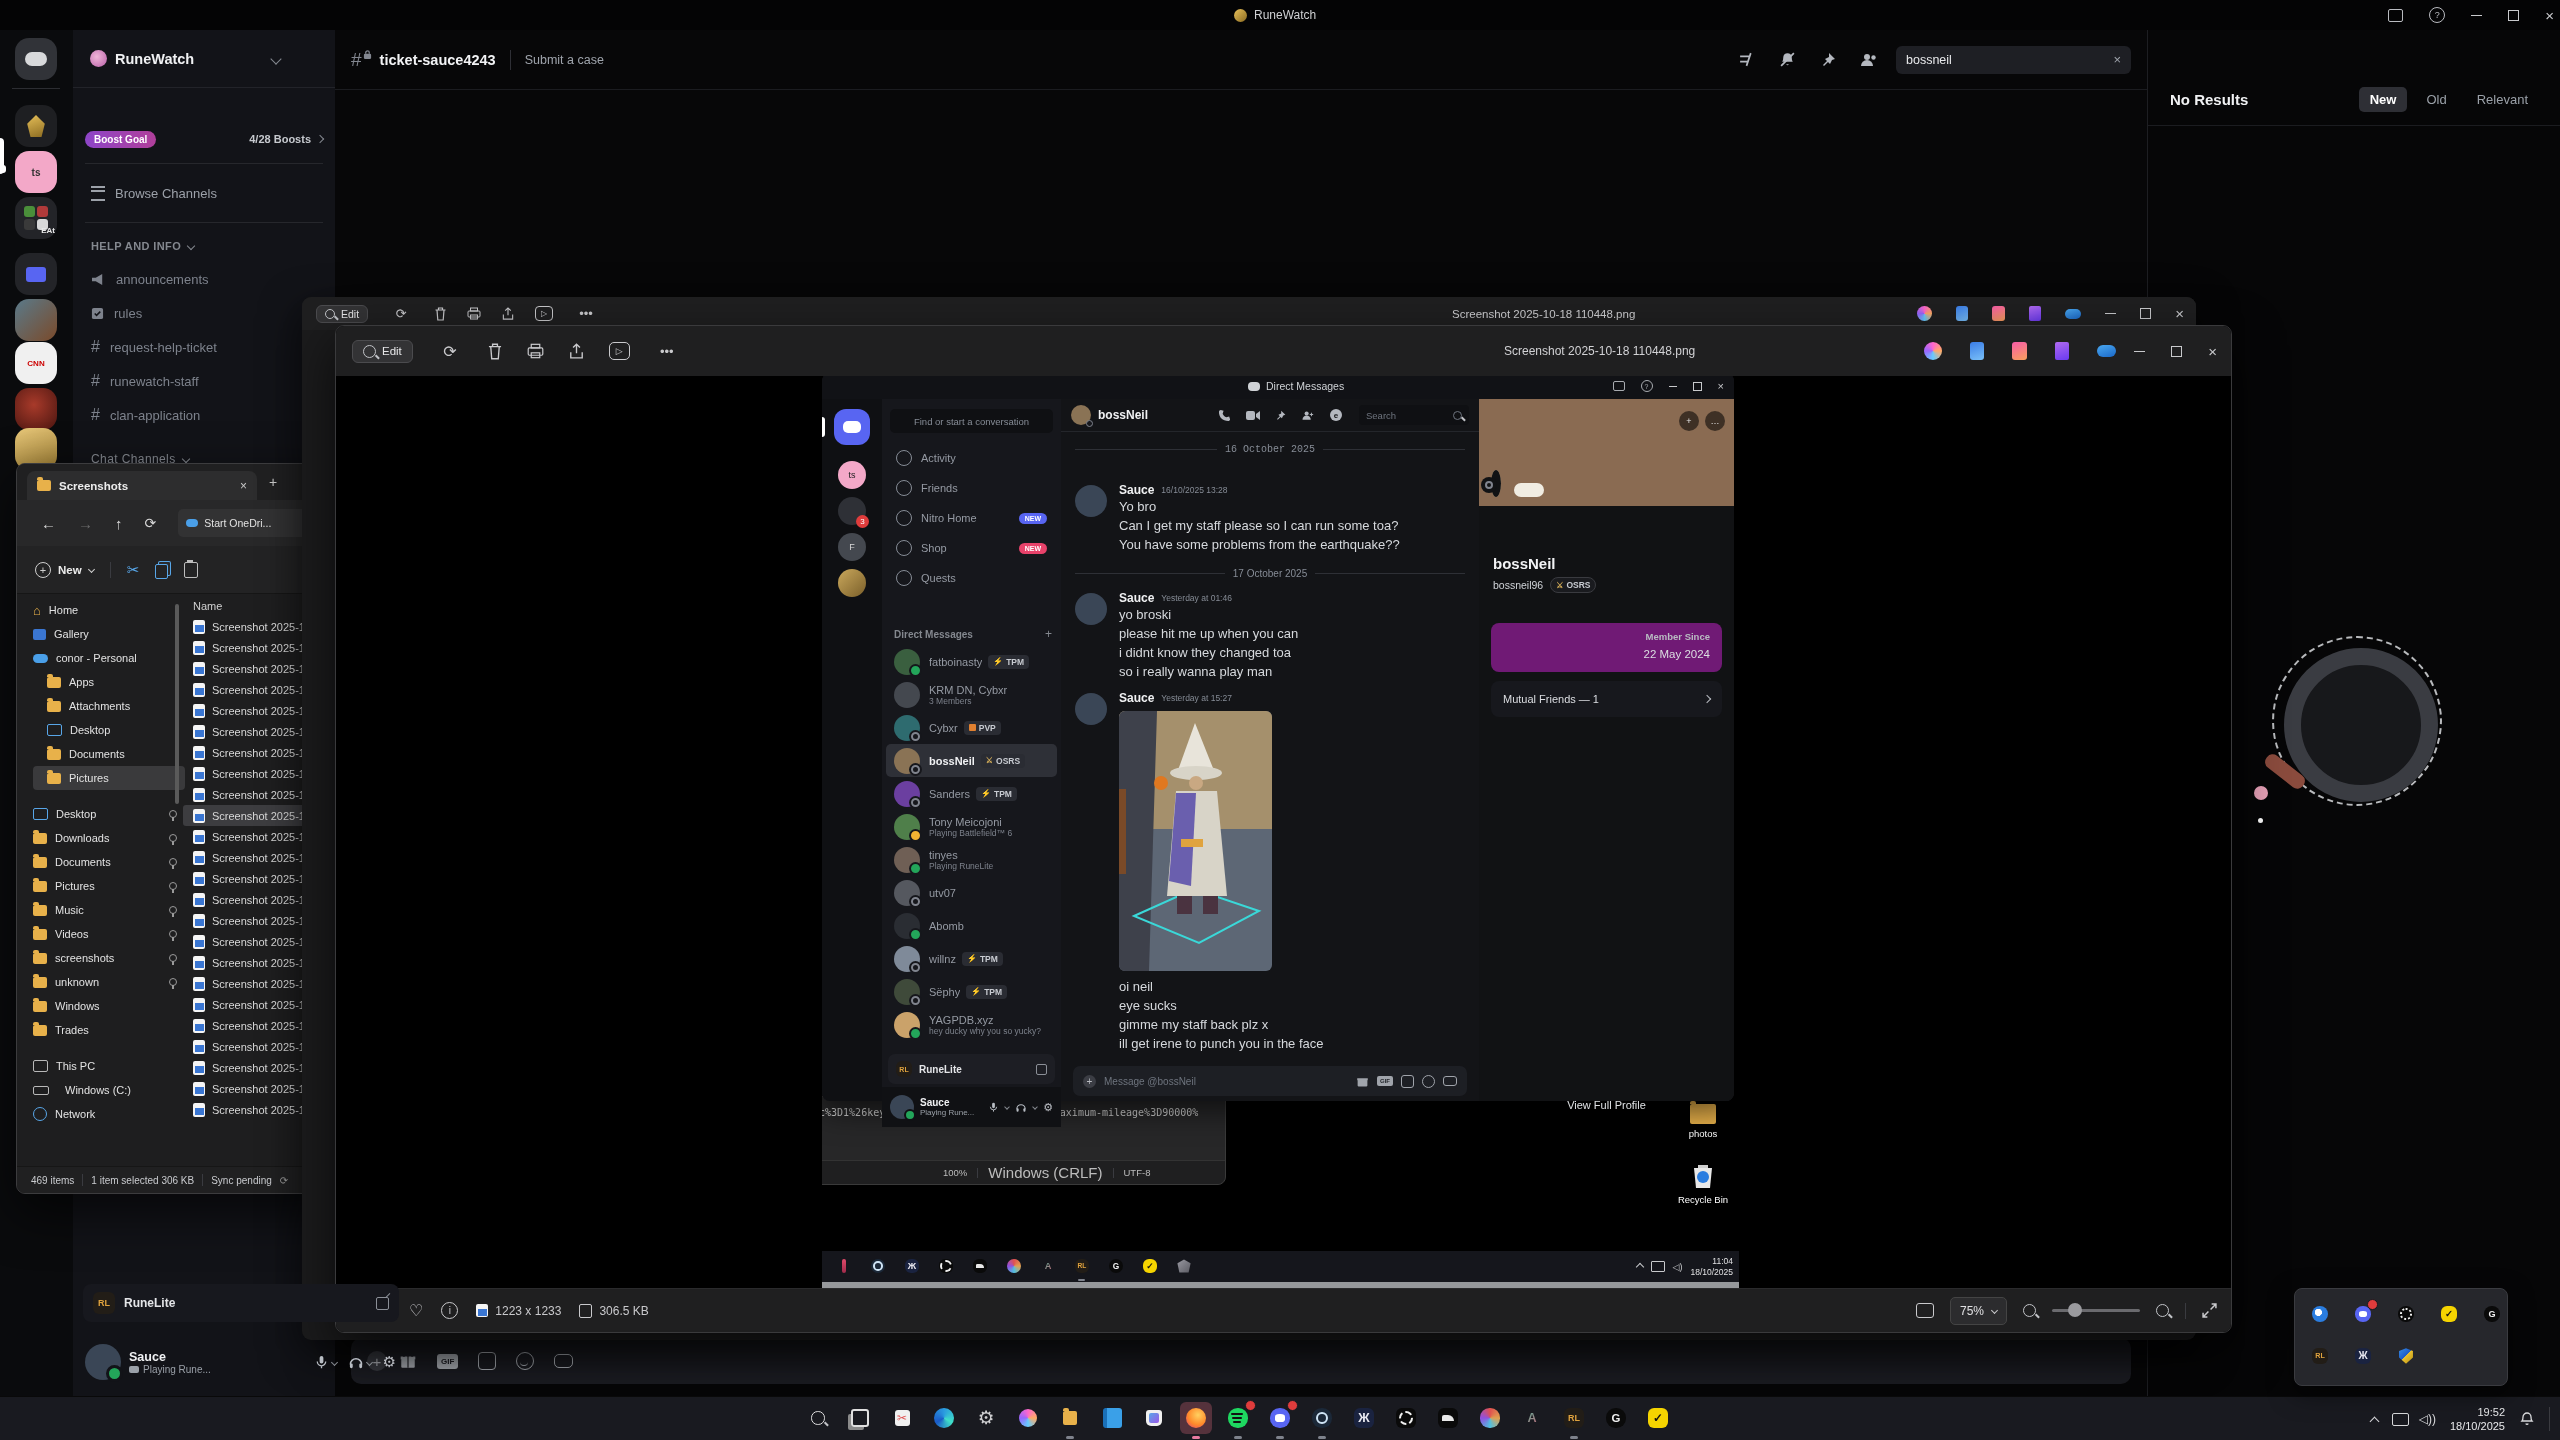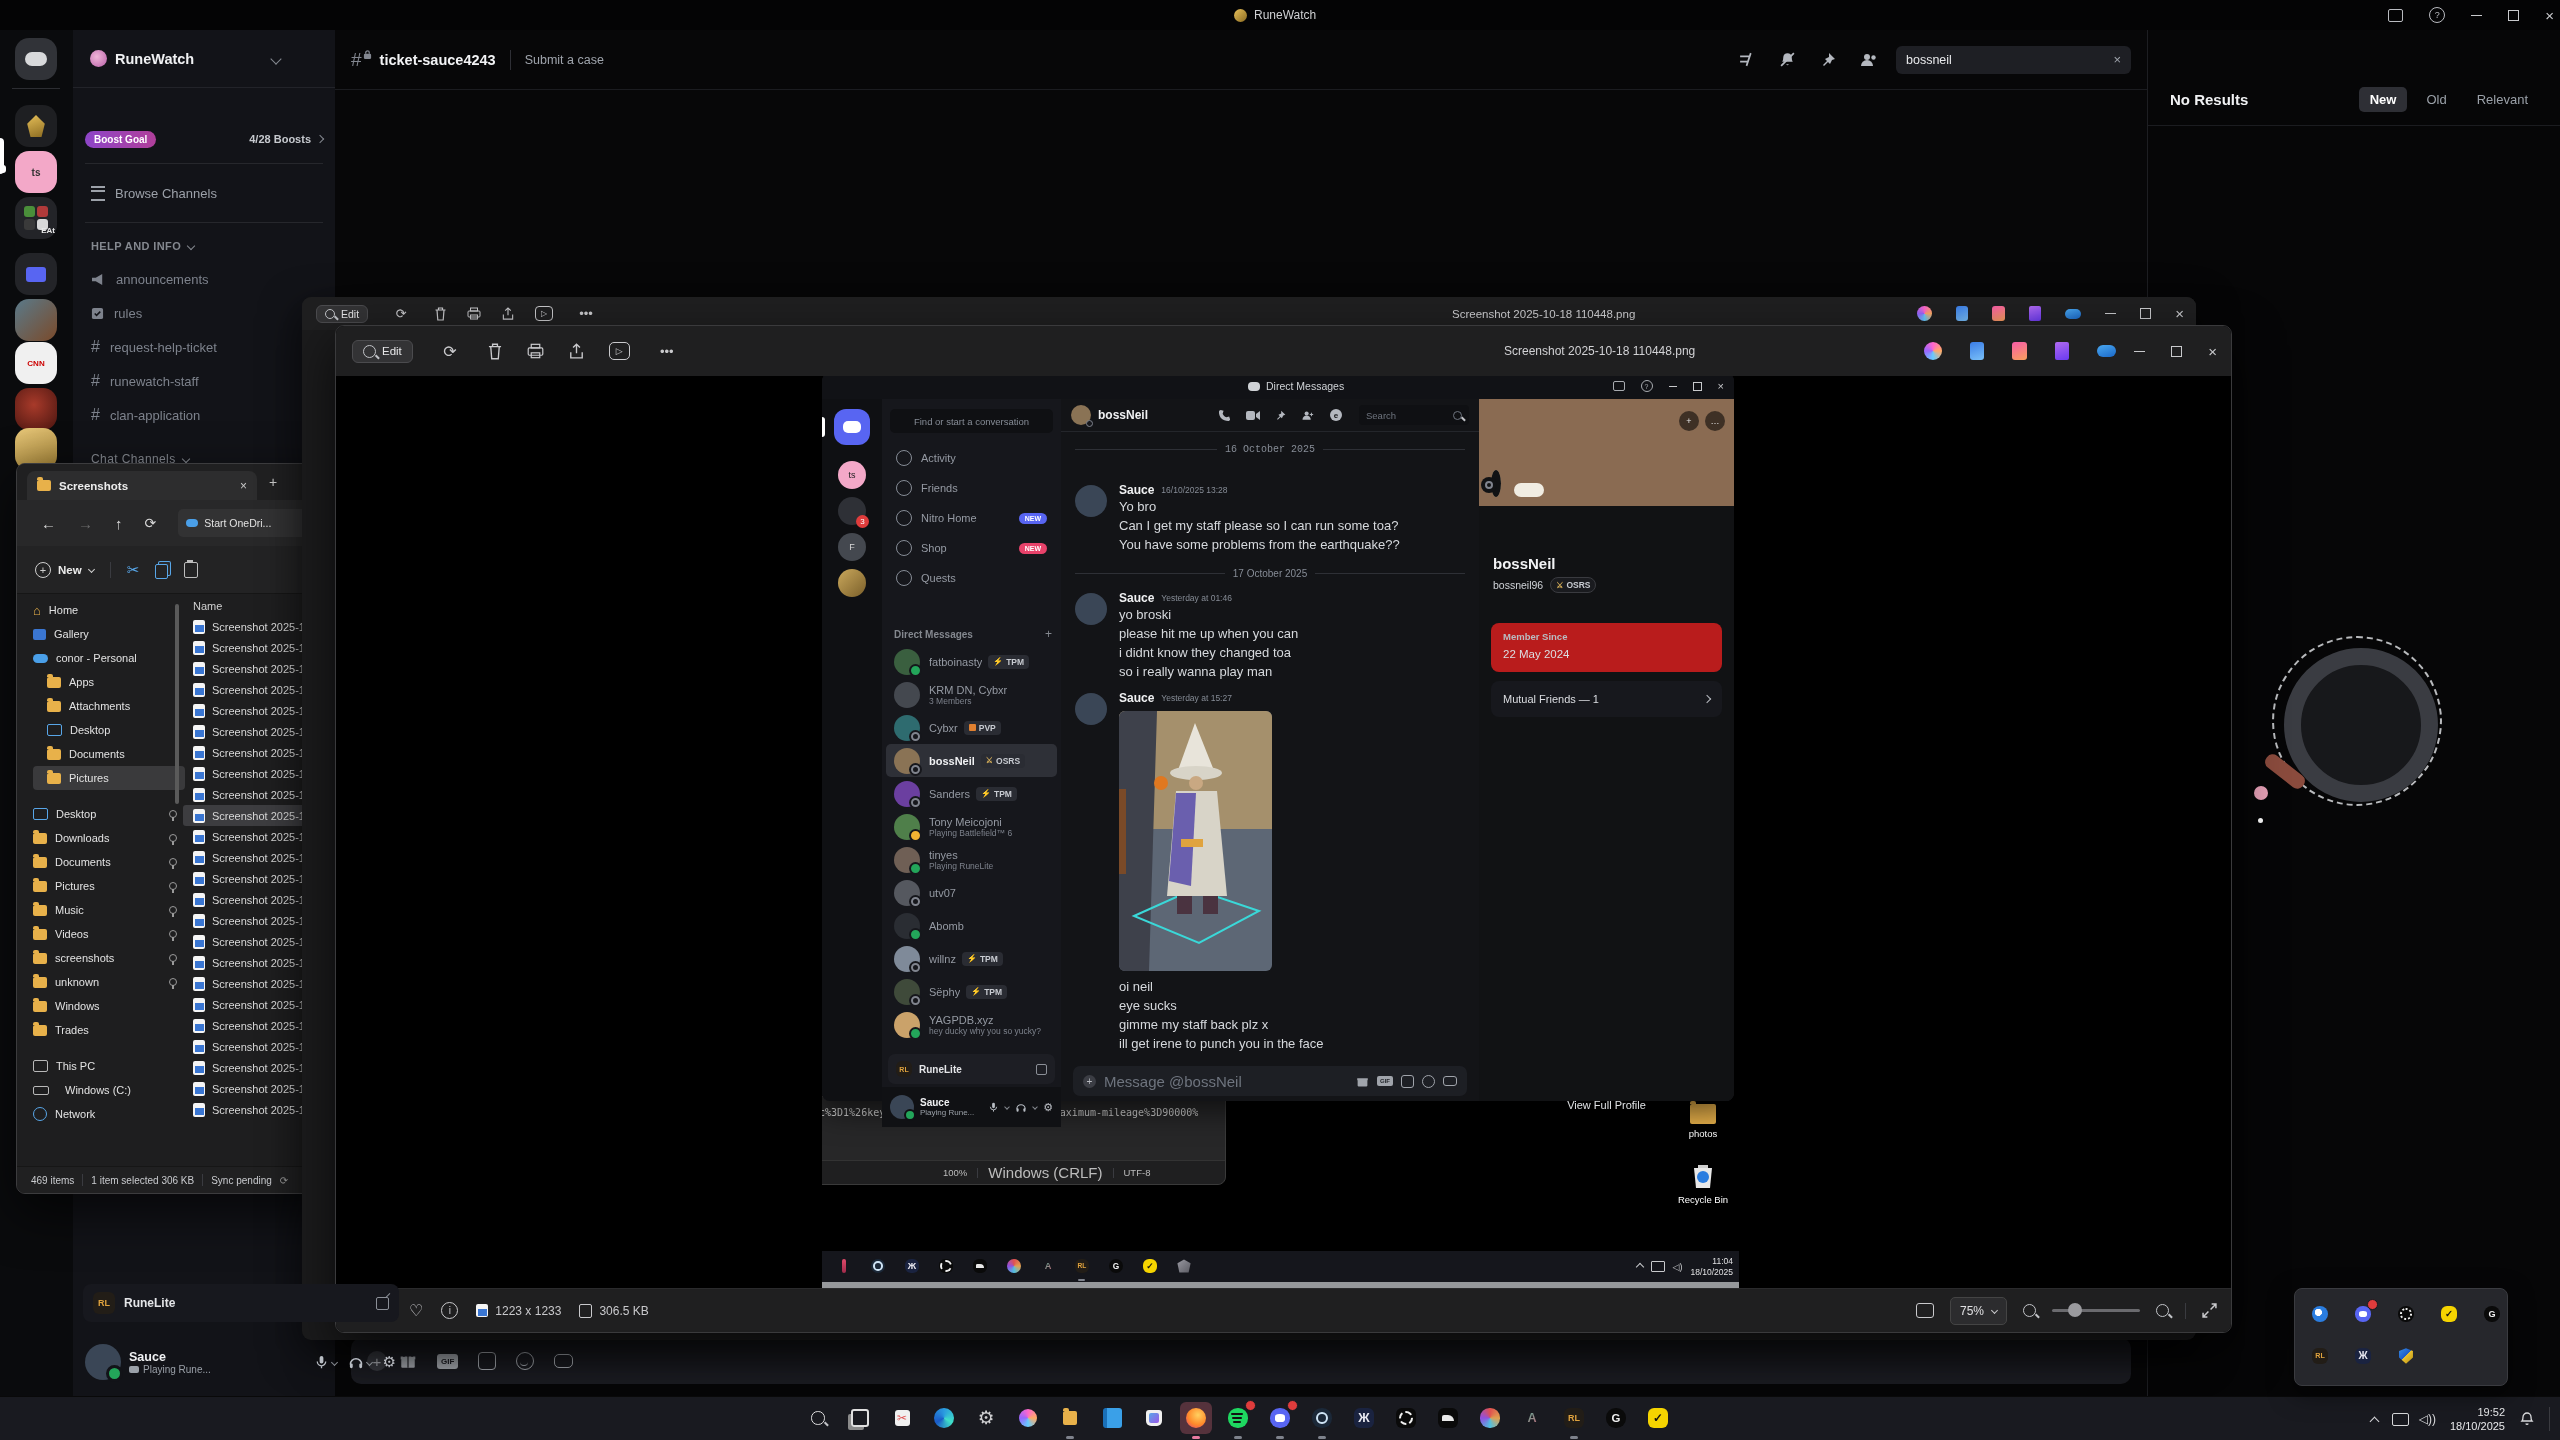--- a/index.html
+++ b/index.html
@@ -961,21 +961,21 @@
                   <rect x="84" y="185" width="15" height="18" fill="#4a3340"></rect>
                 </svg></div>
               <div class="inmsg" style="line-height: 19px;">oi neil</div>
               <div class="inmsg" style="line-height: 19px;">eye sucks</div>
               <div class="inmsg" style="line-height: 19px;">gimme my staff back plz x</div>
               <div class="inmsg" style="line-height: 19px;">ill get irene to punch you in the face</div>
             </div>
           </div>
         <div class="abs flex" style="left:12px;top:667px;width:394px;height:30px;background:#1d1f24;border-radius:7px;padding:0 10px;box-sizing:border-box;gap:8px;">
           <span style="width:13px;height:13px;border-radius:50%;background:#3b3d44;color:#b9bcc2;font-size:10px;display:flex;align-items:center;justify-content:center;">+</span>
-          <span style="font-size:15px;color:#6e747e;flex:1;">Message @bossNeil</span>
+          <span style="font-size:10px;color:#6e747e;flex:1;">Message @bossNeil</span>
           <svg width="13" height="13" viewBox="0 0 16 16">
               <rect x="2" y="6" width="12" height="8" rx="1" fill="#a0a4ab"></rect>
               <rect x="1.5" y="4" width="13" height="2.6" fill="#a0a4ab"></rect>
             </svg>
           <span style="background:#a0a4ab;color:#1d1f24;font-size:6px;font-weight:bold;border-radius:2px;padding:2px 3px;">GIF</span>
           <span style="width:11px;height:11px;border:1.5px solid #a0a4ab;border-radius:3px;"></span>
           <span style="width:11px;height:11px;border:1.5px solid #a0a4ab;border-radius:50%;"></span>
           <span style="width:12px;height:8px;border:1.5px solid #a0a4ab;border-radius:3px;"></span>
         </div>
       </div>
@@ -989,21 +989,21 @@
           <i class="abs" style="right:-1px;bottom:-1px;width:16px;height:16px;border-radius:50%;background:#111214;"></i>
           <i class="abs" style="right:3px;bottom:3px;width:8px;height:8px;border-radius:50%;border:2px solid #80848e;box-sizing:border-box;"></i></span>
         <div class="abs" style="left:14px;top:156px;font-size:15px;font-weight:bold;color:#f2f3f5;">bossNeil</div>
         <div class="abs flex" style="left:14px;top:178px;gap:7px;">
           <span style="font-size:10.5px;color:#d0d3d8;">bossneil96</span>
           <span class="tagpill" style="border:1px solid #3a3b40;background:#1a1b1f;border-radius:9px;">
               <i style="font-style:normal;color:#d8b05a;font-size:8px;">⚔</i>
               <span>OSRS</span>
             </span>
           </div>
-        <div class="abs" style="left:12px;top:224px;width:231px;height:49px;background:#b91c1c;border-radius:8px;padding:8px 12px;box-sizing:border-box;">
+        <div class="abs" style="left:12px;top:224px;width:231px;height:49px;background:#701a75;border-radius:8px;padding:8px 12px;box-sizing:border-box;text-align:right;">
           <div style="font-size:9.5px;font-weight:bold;color:#b9bcc2;">Member Since</div>
           <div style="font-size:11.5px;color:#dcdee2;margin-top:6px;">22 May 2024</div>
           </div>
         <div class="abs flex" style="left:12px;top:282px;width:231px;height:36px;background:#17181d;border-radius:8px;padding:0 12px;box-sizing:border-box;justify-content:space-between;">
           <span style="font-size:11px;color:#dcdee2;">Mutual Friends — 1</span>
           <span class="chev r" style="width:5px;height:5px;border-color:#b9bcc2;"></span>
           </div>
         <div class="abs" style="left:0;top:700px;width:255px;text-align:center;font-size:11px;color:#dfe1e4;">View Full Profile</div>
       </div>
     </div>

